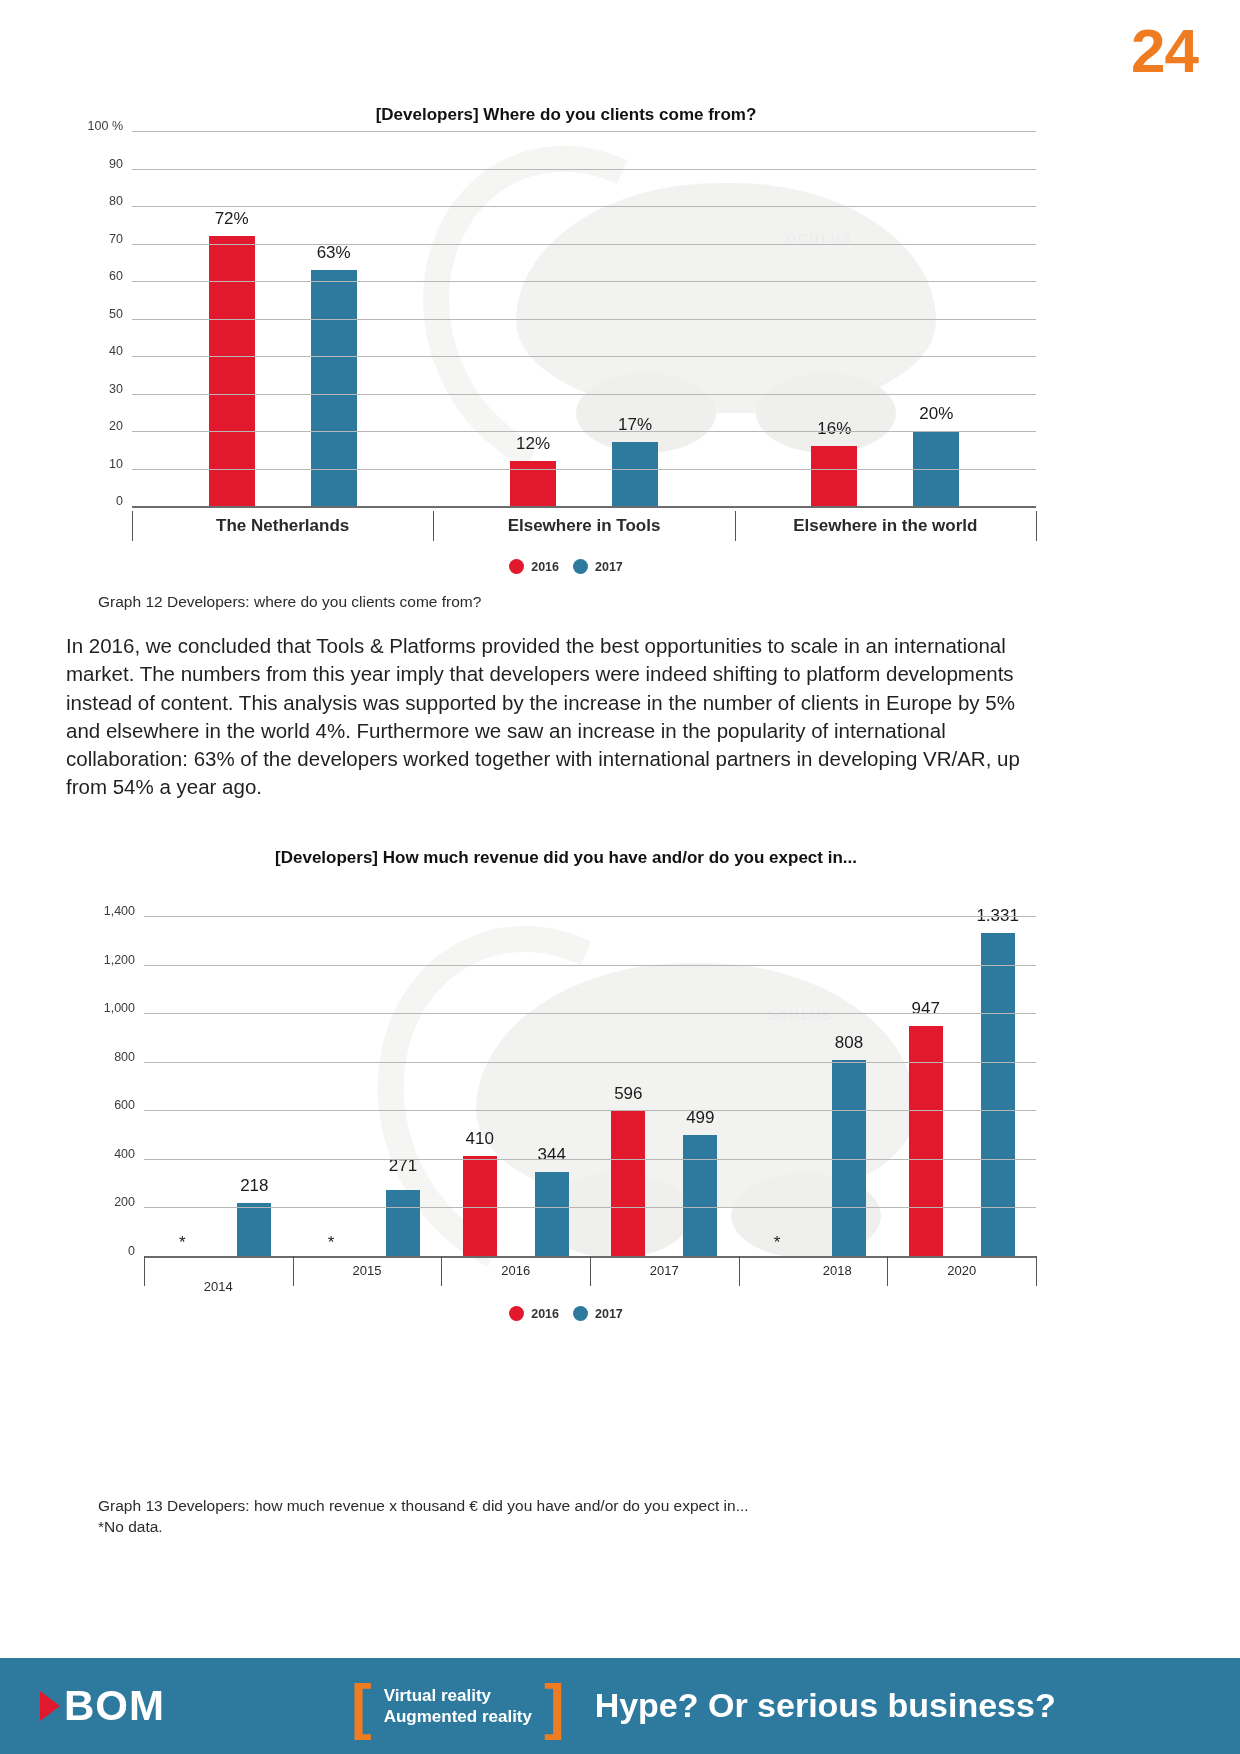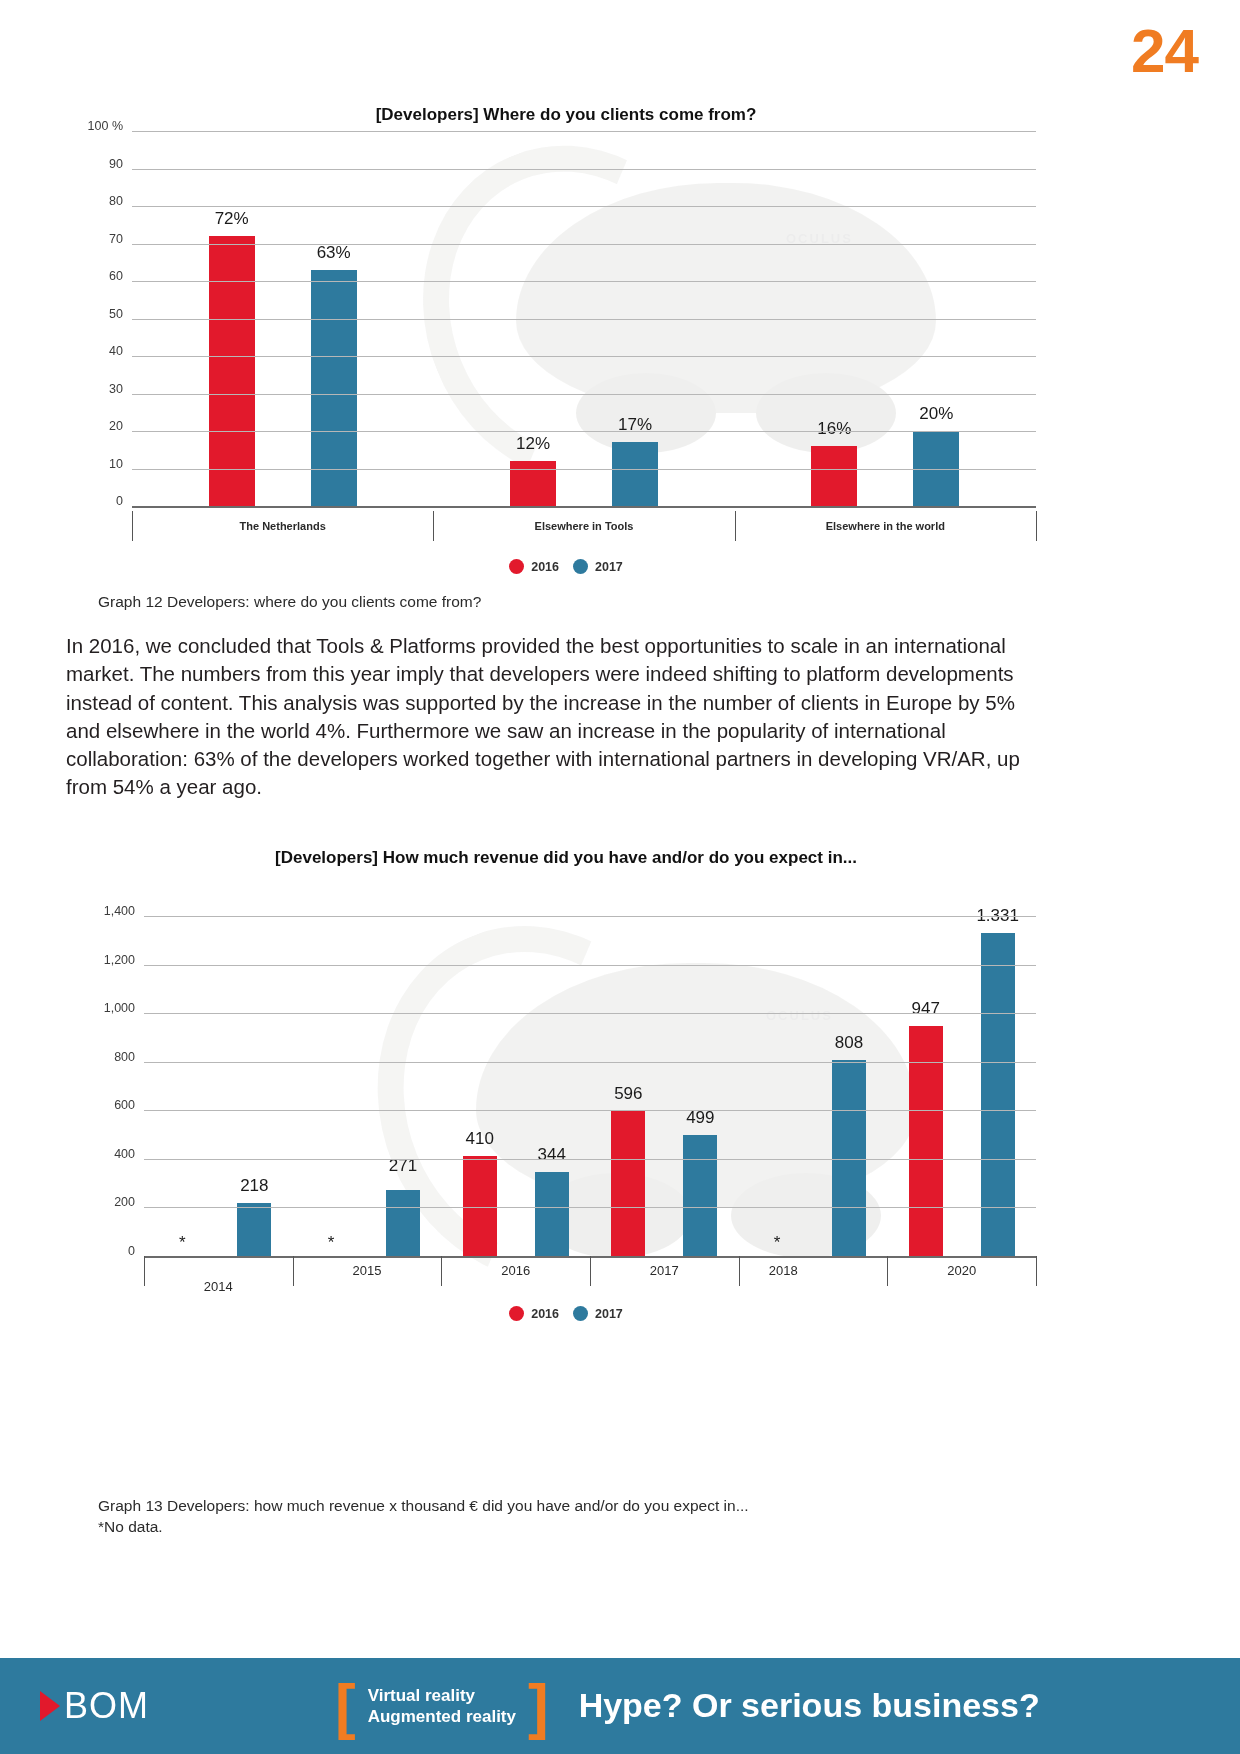--- a/index.html
+++ b/index.html
@@ -126,21 +126,21 @@
 
   
   .xaxis {
     position: relative;
     height: 34px;
   }
   .xcat {
     position: absolute;
     top: 0;
     text-align: center;
-    font-size: 11px;
+    font-size: 17px;
     font-weight: bold;
     color: #2a2a2a;
     line-height: 30px;
   }
   .xcat.thin { font-weight: normal; font-size: 13px; }
   .xsep {
     position: absolute;
     top: 0;
     width: 1px;
     height: 30px;
@@ -194,22 +194,22 @@
     gap: 4px;
   }
   .bom-tri {
     width: 0; height: 0;
     border-top: 15px solid transparent;
     border-bottom: 15px solid transparent;
     border-left: 20px solid #E2192C;
   }
   .bom-word {
     color: #ffffff;
-    font-size: 36px;
-    font-weight: normal;
+    font-size: 42px;
+    font-weight: bold;
     letter-spacing: 1px;
     line-height: 1;
   }
   .footer-mid {
     display: flex;
     align-items: center;
     margin-left: 186px;
     gap: 12px;
   }
   .brk {
@@ -372,21 +372,21 @@
 
   <div class="xaxis" id="xaxis2" style="margin-left:48px; margin-top:-60px;">
       <div class="xcat thin" style="left: 0px; width: 148.667px; margin-top: 16px;">2014</div>
       <div class="xsep" style="left: 0px;"></div>
       <div class="xcat thin" style="left: 148.667px; width: 148.667px;">2015</div>
       <div class="xsep" style="left: 148.667px;"></div>
       <div class="xcat thin" style="left: 297.333px; width: 148.667px;">2016</div>
       <div class="xsep" style="left: 297.333px;"></div>
       <div class="xcat thin" style="left: 446px; width: 148.667px;">2017</div>
       <div class="xsep" style="left: 446px;"></div>
-      <div class="xcat thin" style="left: 565px; width: 148.667px;">2018</div>
+      <div class="xcat thin" style="left: 619px; width: 148.667px;">2018</div>
       <div class="xsep" style="left: 594.667px;"></div>
       <div class="xcat thin" style="left: 743.333px; width: 148.667px;">2020</div>
       <div class="xsep" style="left: 743.333px;"></div>
       <div class="xsep" style="left: 892px;"></div>
     </div>
 
   <div class="legend" style="margin-top:16px;">
     <div class="legend-item">
       <span class="legend-dot c2016"></span>
       <span class="legend-label">2016</span>

